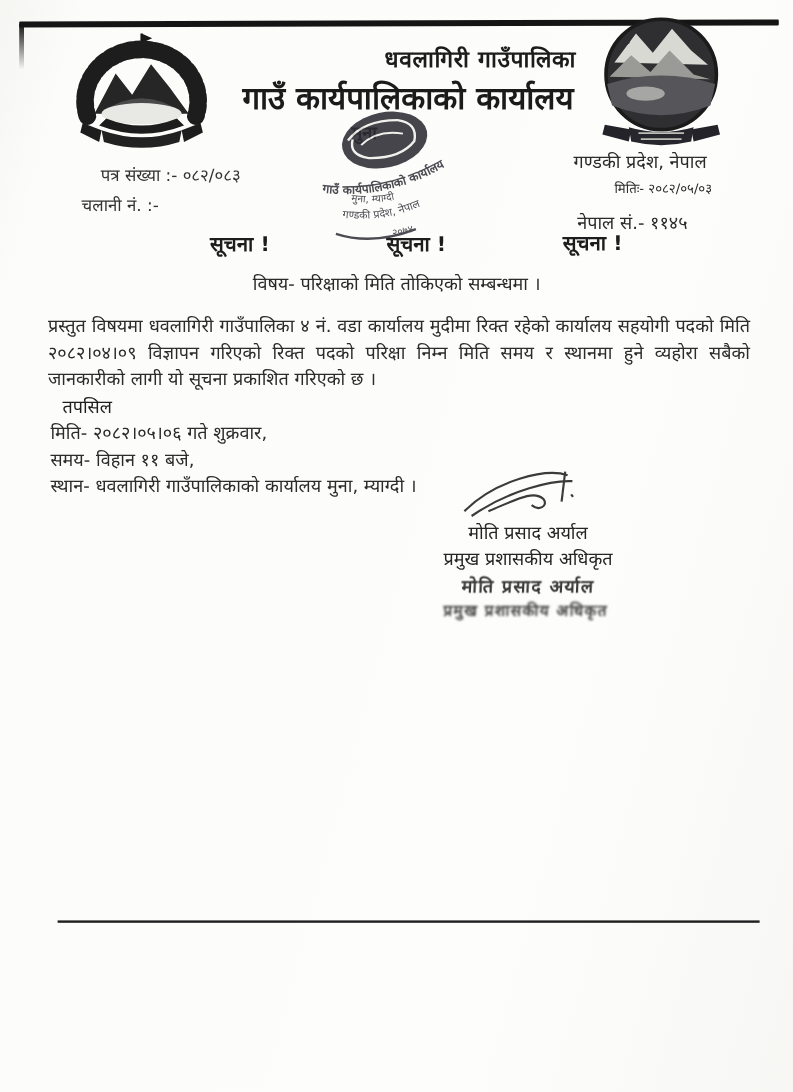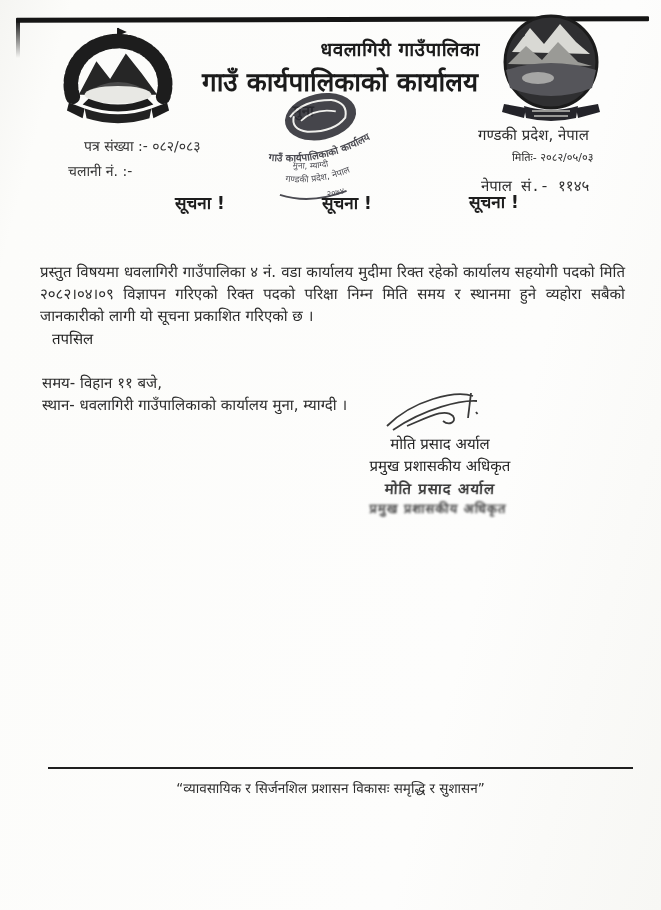--- a/index.html
+++ b/index.html
@@ -15,21 +15,21 @@
   .scan-left{left:16px;top:20px;width:4px;height:38px;background:linear-gradient(180deg,#151515,rgba(21,21,21,0));}
   
   .org1{left:180px;top:36px;width:300px;text-align:right;font-size:19px;font-weight:700;color:#1c1c1c;letter-spacing:.5px;}
   .org2{left:150px;top:63px;width:380px;text-align:center;font-size:26px;font-weight:700;color:#1b1b1b;}
   .org3{left:250px;top:100px;width:64px;text-align:right;font-size:15px;font-weight:700;color:#222;}
   .logo-left{left:58px;top:26px;width:120px;height:108px;}
   .logo-right{left:492px;top:12px;width:118px;height:112px;}
   .stamp{left:253px;top:88px;width:148px;height:118px;transform:rotate(-12deg);opacity:.88;}
   .province{left:478px;top:124px;font-size:15px;color:#2b2b2b;}
   .miti{left:476px;top:149px;font-size:11px;color:#2b2b2b;margin-left:36px;}
-  .nepalsan{left:481px;top:175px;font-size:15px;color:#2b2b2b;font-family:Liberation Mono, monospace;}
+  .nepalsan{left:481px;top:175px;font-size:15px;color:#2b2b2b;}
   .refno{left:84px;top:136px;font-size:14px;color:#333;}
   .chalani{left:68px;top:161px;font-size:14px;color:#333;}
   .notice{font-size:17px;font-weight:700;color:#1d1d1d;}
   .notice1{left:175px;top:191px;}
   .notice2{left:322px;top:191px;}
   .notice3{left:469px;top:190px;}
   .subject{left:0;top:226px;width:661px;text-align:center;font-size:15px;color:#2a2a2a;}
   .bodypar{left:40px;top:261px;width:585px;font-size:15px;line-height:22px;text-align:justify;color:#2b2b2b;}
   .tapasil-h{left:52px;top:328px;font-size:15px;font-weight:400;color:#1e1e1e;}
   .tap{font-size:15px;color:#2b2b2b;}
@@ -106,36 +106,37 @@
   <div class="abs province">गण्डकी प्रदेश, नेपाल</div>
   <div class="abs miti">मितिः- २०८२/०५/०३</div>
   <div class="abs nepalsan">नेपाल सं.- ११४५</div>
   <div class="abs refno">पत्र संख्या :- ०८२/०८३</div>
   <div class="abs chalani">चलानी नं. :-</div>
 
   <div class="abs notice notice1">सूचना !</div>
   <div class="abs notice notice2">सूचना !</div>
   <div class="abs notice notice3">सूचना !</div>
 
+  <div class="abs subject">विषय- परिक्षाको मिति तोकिएको सम्बन्धमा ।</div>
   <div class="abs bodypar">प्रस्तुत विषयमा धवलागिरी गाउँपालिका ४ नं. वडा कार्यालय मुदीमा रिक्त रहेको कार्यालय सहयोगी पदको मिति २०८२।०४।०९ विज्ञापन गरिएको रिक्त पदको परिक्षा निम्न मिति समय र स्थानमा हुने व्यहोरा सबैको जानकारीको लागी यो सूचना प्रकाशित गरिएको छ ।</div>
 
   <div class="abs tapasil-h">तपसिल</div>
+  <div class="abs tap tap1">मिति- २०८२।०५।०६ गते शुक्रवार,</div>
   <div class="abs tap tap2">समय- विहान ११ बजे,</div>
   <div class="abs tap tap3">स्थान- धवलागिरी गाउँपालिकाको कार्यालय मुना, म्याग्दी ।</div>
 
   <svg class="abs sig-svg" viewBox="0 0 104 46">
     <g fill="none" stroke="#262626" stroke-width="1.8" opacity=".9">
       <path d="M4 38 C30 12 72 2 90 8"></path>
       <path d="M10 42 C42 20 78 12 94 13"></path>
       <path d="M24 38 C48 28 62 20 70 28 C74 34 66 38 60 33"></path>
       <path d="M88 5 L85 30"></path>
       <path d="M93 24 l1.5 2"></path>
     </g>
   </svg>
   <div class="abs sig-name">मोति प्रसाद अर्याल</div>
   <div class="abs sig-title">प्रमुख प्रशासकीय अधिकृत</div>
   <div class="abs ink-name">मोति प्रसाद अर्याल</div>
   <div class="abs ink-title">प्रमुख प्रशासकीय अधिकृत</div>
 
   <div class="abs fline"></div>
-  <div class="abs motto">“व्यावसायिक र सिर्जनशिल प्रशासन विकासः समृद्धि र सुशासन”</div>
 
 </div>
 
 </body></html>

